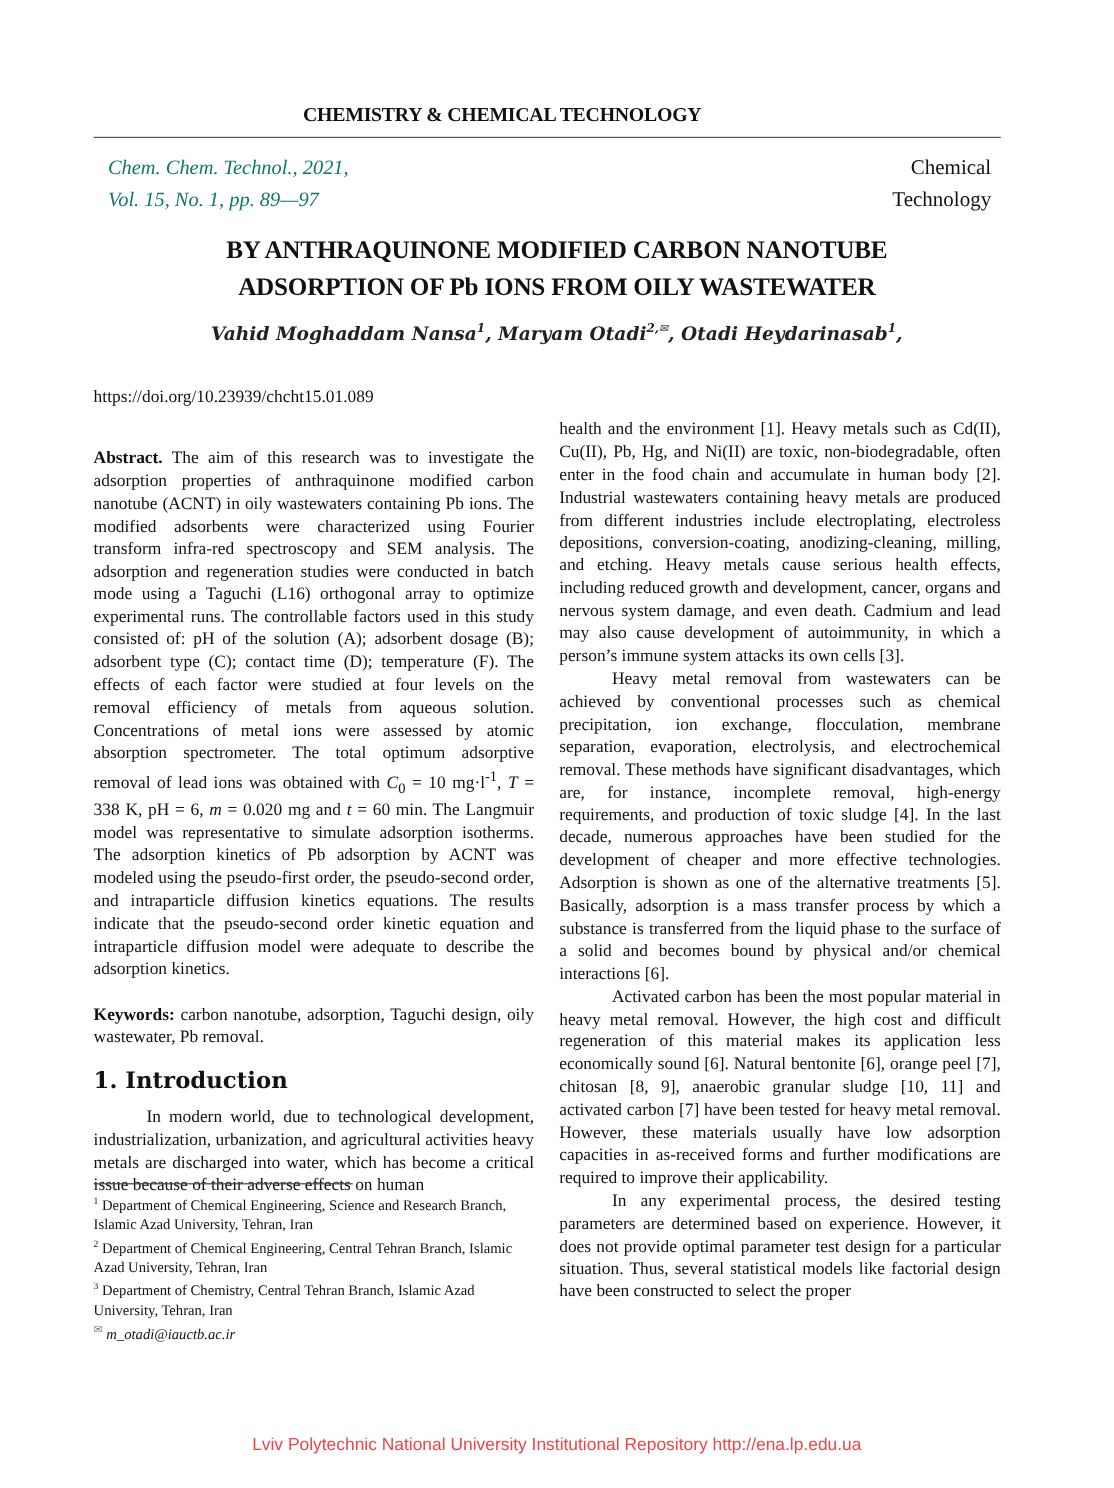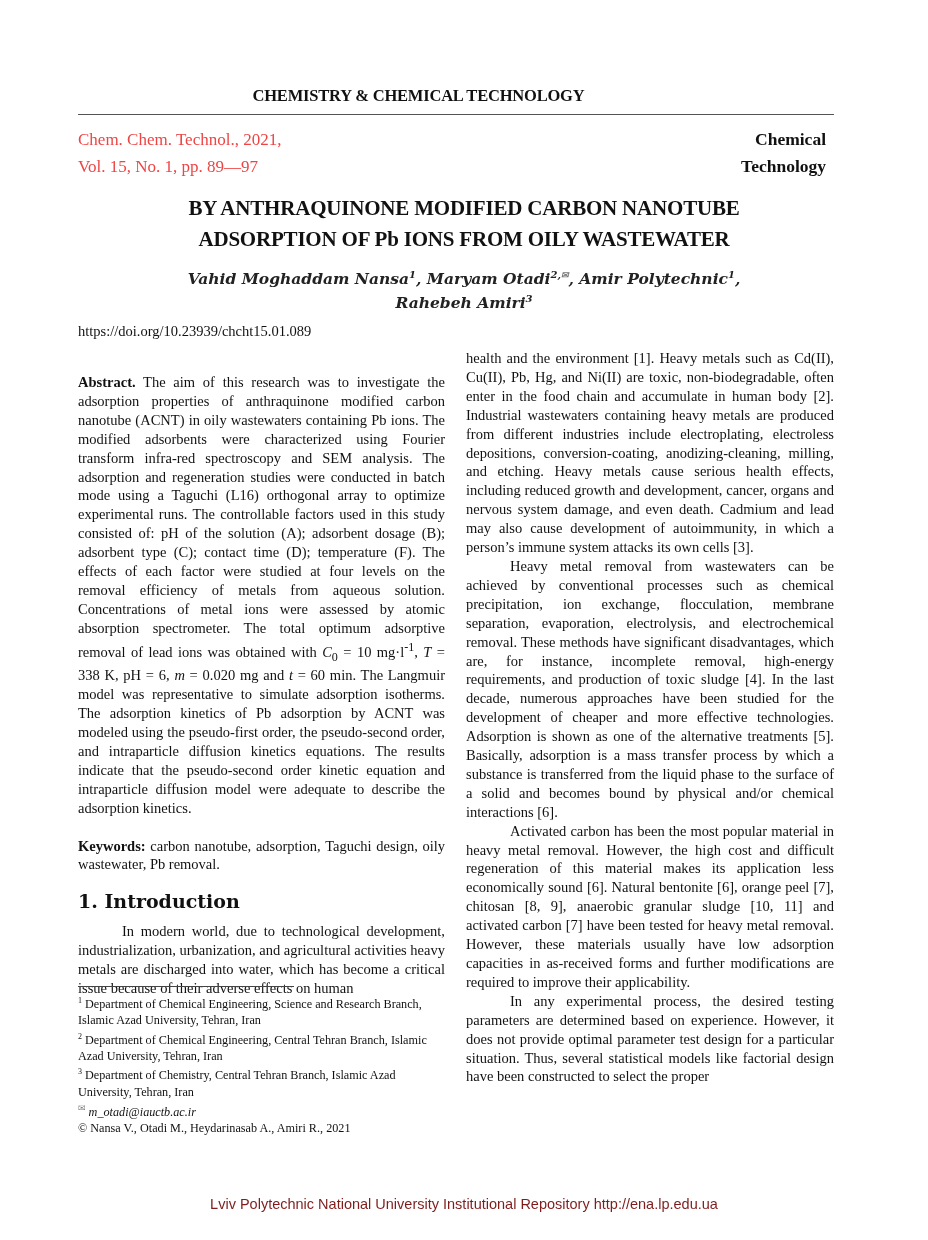--- a/index.html
+++ b/index.html
@@ -1,39 +1,39 @@
 <!DOCTYPE html>
 <html><head>
 <meta charset="utf-8">
 <style>
   html, body { margin: 0; padding: 0; background: #ffffff; }
   body { width: 928px; height: 1240px; position: relative; overflow: hidden; color: #111; font-family: "Liberation Serif", serif; }
   .journal-head { position: absolute; top: 86px; left: 0; width: 837px; text-align: center; font-size: 16.5px; font-weight: bold; letter-spacing: -0.2px; }
   .rule { position: absolute; top: 114px; left: 78px; width: 756px; height: 0; border-top: 1.3px solid #555; }
-  .cite-left { position: absolute; left: 78px; top: 126px; font-size: 17px; line-height: 27px; color: #ef4444; }
-  .cite-right { position: absolute; right: 102px; top: 126px; font-weight: bold; font-size: 17.5px; line-height: 27px; text-align: right; }
+  .cite-left { position: absolute; left: 90px; top: 126px; font-style: italic; font-size: 17px; line-height: 27px; color: #0f766e; }
+  .cite-right { position: absolute; right: 102px; top: 126px; font-weight: normal; font-size: 17.5px; line-height: 27px; text-align: right; }
   .title { position: absolute; top: 193px; left: 0; width: 928px; text-align: center; font-weight: bold; font-size: 21px; line-height: 31px; letter-spacing: -0.2px; }
   .authors { position: absolute; top: 265px; left: 0; width: 928px; text-align: center; font-style: italic; font-weight: bold; font-size: 15.5px; line-height: 20px; color: #222; font-family: "DejaVu Serif", serif; }
   .authors sup { font-size: 10px; }
   .doi { position: absolute; top: 323px; left: 78px; font-size: 14.5px; }
   .col { position: absolute; top: 349px; font-size: 14.5px; line-height: 18.9px; text-align: justify; }
   .col-left { left: 78px; width: 367px; margin-top: 24px; }
   .col-right { left: 466px; width: 368px; }
   .col p { margin: 0; }
   .indent { text-indent: 44px; }
   .b { font-weight: bold; }
   .kw { margin-top: 19px !important; }
   .section-head { font-family: "DejaVu Serif", serif; font-weight: bold; font-size: 19px; margin: 18px 0 11px 0 !important; text-align: left; }
   .footnotes { position: absolute; top: 986px; left: 78px; width: 370px; font-size: 12.2px; line-height: 16.3px; }
   .fn-rule { width: 216px; border-top: 1px solid #444; margin-bottom: 6px; }
   .footnotes p { margin: 0; }
   .footnotes sup { font-size: 8px; }
   .email { font-style: italic; }
   .env { font-size: 9px; color: #777; vertical-align: super; }
-  .footer { position: absolute; top: 1196px; left: 0; width: 928px; text-align: center; font-family: "Liberation Sans", sans-serif; font-size: 14.5px; color: #7f1d1d; }
+  .footer { position: absolute; top: 1196px; left: 0; width: 928px; text-align: center; font-family: "Liberation Sans", sans-serif; font-size: 14.5px; color: #ef4444; }
   i.m { font-style: italic; }
 </style>
 </head>
 <body>
 
 <div class="journal-head">CHEMISTRY &amp; CHEMICAL TECHNOLOGY</div>
 <div class="rule"></div>
 
 <div class="cite-left">
   <div>Chem. Chem. Technol., 2021,</div>
@@ -46,43 +46,39 @@
 
 <div class="title">
   <div>BY ANTHRAQUINONE MODIFIED CARBON NANOTUBE</div>
   <div>ADSORPTION OF Pb IONS FROM OILY WASTEWATER</div>
 </div>
 
 <div class="authors">
   <div>
     <span>Vahid Moghaddam Nansa</span><sup>1</sup>,
     <span>Maryam Otadi</span><sup>2,</sup><span class="env">✉</span>,
-    <span>Amir Polytechnic</span><sup>1</sup>,
-  </div>
-  <div>
-    <span>Rahebeh Amiri</span><sup>3</sup>
+    <span>Otadi Heydarinasab</span><sup>1</sup>,
   </div>
 </div>
 
 <div class="doi">https://doi.org/10.23939/chcht15.01.089</div>
 
 <div class="col col-left">
   <p><span class="b">Abstract.</span><span> The aim of this research was to investigate the adsorption properties of anthraquinone modified carbon nanotube (ACNT) in oily wastewaters containing Pb ions. The modified adsorbents were characterized using Fourier transform infra-red spectroscopy and SEM analysis. The adsorption and regeneration studies were conducted in batch mode using a Taguchi (L16) orthogonal array to optimize experimental runs. The controllable factors used in this study consisted of: pH of the solution (A); adsorbent dosage (B); adsorbent type (C); contact time (D); temperature (F). The effects of each factor were studied at four levels on the removal efficiency of metals from aqueous solution. Concentrations of metal ions were assessed by atomic absorption spectrometer. The total optimum adsorptive removal of lead ions was obtained with </span><i class="m">C</i><sub>0</sub><span> = 10 mg·l</span><sup>-1</sup><span>, </span><i class="m">T</i><span> = 338 K, pH = 6, </span><i class="m">m</i><span> = 0.020 mg and </span><i class="m">t</i><span> = 60 min. The Langmuir model was representative to simulate adsorption isotherms. The adsorption kinetics of Pb adsorption by ACNT was modeled using the pseudo-first order, the pseudo-second order, and intraparticle diffusion kinetics equations. The results indicate that the pseudo-second order kinetic equation and intraparticle diffusion model were adequate to describe the adsorption kinetics.</span></p>
   <p class="kw"><span class="b">Keywords:</span><span> carbon nanotube, adsorption, Taguchi design, oily wastewater, Pb removal.</span></p>
   <p class="section-head">1. Introduction</p>
   <p class="indent">In modern world, due to technological development, industrialization, urbanization, and agricultural activities heavy metals are discharged into water, which has become a critical issue because of their adverse effects on human</p>
 </div>
 
 <div class="footnotes">
   <div class="fn-rule"></div>
   <p><sup>1</sup> <span>Department of Chemical Engineering, Science and Research Branch, Islamic Azad University, Tehran, Iran</span></p>
   <p><sup>2</sup> <span>Department of Chemical Engineering, Central Tehran Branch, Islamic Azad University, Tehran, Iran</span></p>
   <p><sup>3</sup> <span>Department of Chemistry, Central Tehran Branch, Islamic Azad University, Tehran, Iran</span></p>
   <p><span class="env">✉</span> <span class="email">m_otadi@iauctb.ac.ir</span></p>
-  <p>© Nansa V., Otadi M., Heydarinasab A., Amiri R., 2021</p>
 </div>
 
 <div class="col col-right">
   <p>health and the environment [1]. Heavy metals such as Cd(II), Cu(II), Pb, Hg, and Ni(II) are toxic, non-biodegradable, often enter in the food chain and accumulate in human body [2]. Industrial wastewaters containing heavy metals are produced from different industries include electroplating, electroless depositions, conversion-coating, anodizing-cleaning, milling, and etching. Heavy metals cause serious health effects, including reduced growth and development, cancer, organs and nervous system damage, and even death. Cadmium and lead may also cause development of autoimmunity, in which a person’s immune system attacks its own cells [3].</p>
   <p class="indent">Heavy metal removal from wastewaters can be achieved by conventional processes such as chemical precipitation, ion exchange, flocculation, membrane separation, evaporation, electrolysis, and electrochemical removal. These methods have significant disadvantages, which are, for instance, incomplete removal, high-energy requirements, and production of toxic sludge [4]. In the last decade, numerous approaches have been studied for the development of cheaper and more effective technologies. Adsorption is shown as one of the alternative treatments [5]. Basically, adsorption is a mass transfer process by which a substance is transferred from the liquid phase to the surface of a solid and becomes bound by physical and/or chemical interactions [6].</p>
   <p class="indent">Activated carbon has been the most popular material in heavy metal removal. However, the high cost and difficult regeneration of this material makes its application less economically sound [6]. Natural bentonite [6], orange peel [7], chitosan [8, 9], anaerobic granular sludge [10, 11] and activated carbon [7] have been tested for heavy metal removal. However, these materials usually have low adsorption capacities in as-received forms and further modifications are required to improve their applicability.</p>
   <p class="indent">In any experimental process, the desired testing parameters are determined based on experience. However, it does not provide optimal parameter test design for a particular situation. Thus, several statistical models like factorial design have been constructed to select the proper</p>
 </div>
 
 <div class="footer">Lviv Polytechnic National University Institutional Repository http://ena.lp.edu.ua</div>

